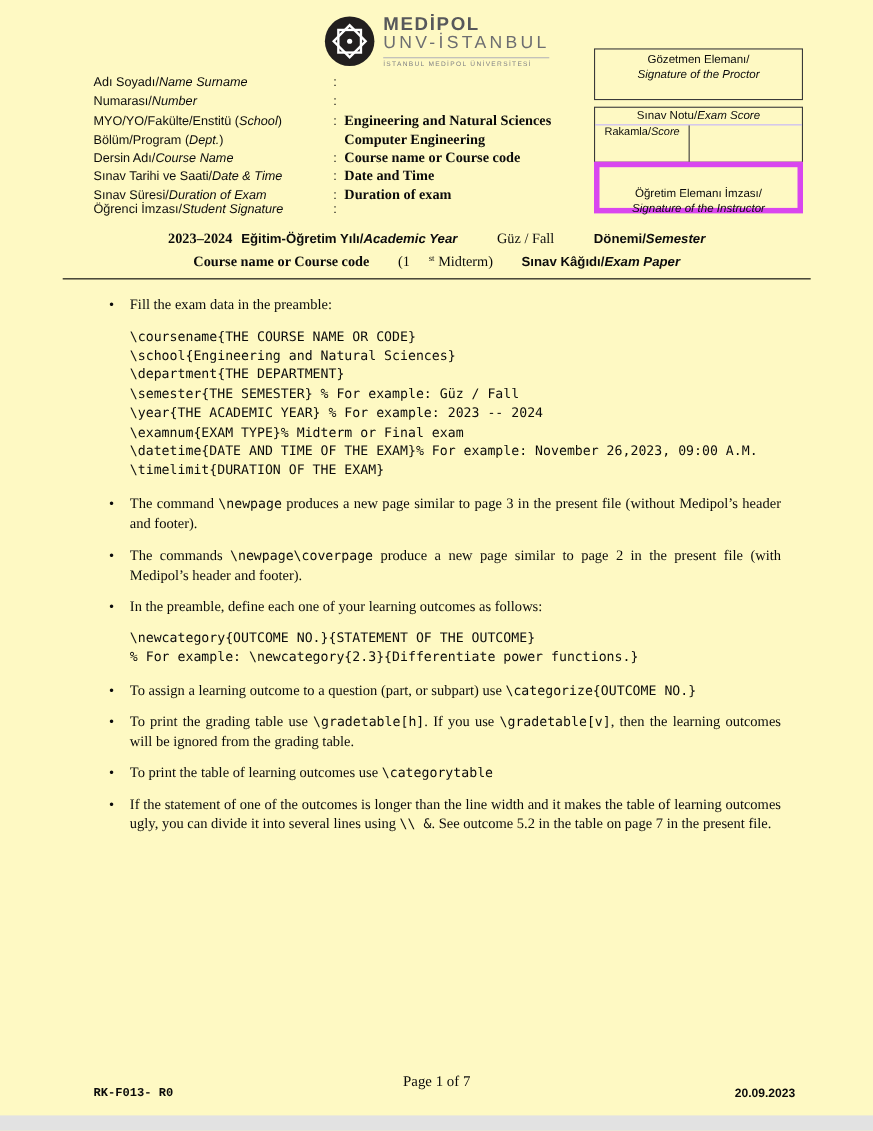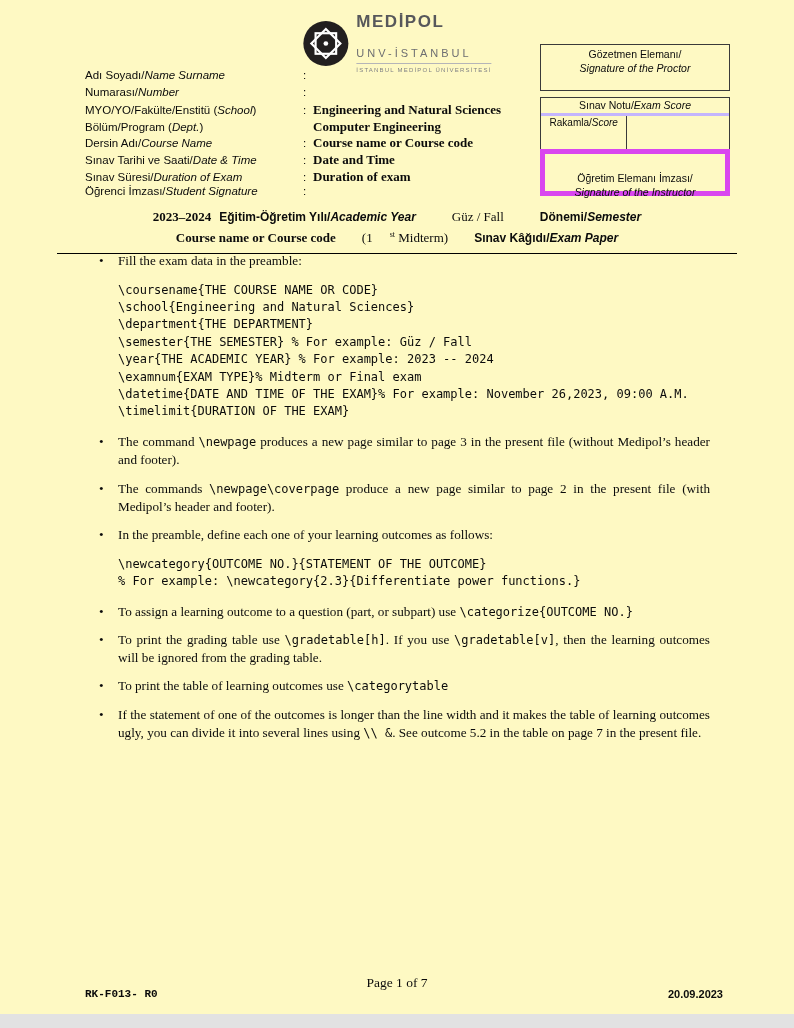--- a/index.html
+++ b/index.html
@@ -5,36 +5,36 @@
   * { margin:0; padding:0; box-sizing:border-box; }
   html,body { width:794px; }
   body { background:#e2e2e2; font-family:"Liberation Serif", serif; color:#0b0b0b; }
   .page { position:relative; width:794px; height:1014px; background:#fef9c3; overflow:hidden; }
 
   
   .logo { position:absolute; top:13px; left:50%; transform:translateX(-50%); display:flex; align-items:center; gap:7px; }
   .logo svg { width:47px; height:47px; display:block; }
   .logo-text { font-family:"Liberation Sans", sans-serif; }
   .logo-brand { font-weight:700; font-size:17px; letter-spacing:1.5px; color:#57585b; line-height:1; }
-  .logo-sub { font-size:11px; letter-spacing:3px; color:#6d6e71; margin-top:18px; line-height:1; }
+  .logo-sub { font-size:16px; letter-spacing:3px; color:#6d6e71; margin-top:2px; line-height:1; }
   .logo-small { font-size:6px; letter-spacing:1.2px; color:#808285; margin-top:4px; line-height:1; border-top:0.5px solid #b5b5b8; padding-top:3px; }
 
   
   .form { position:absolute; left:85px; top:69px; width:452px; font-family:"Liberation Sans", sans-serif; font-size:11.5px; color:#0b0b0b; }
   .form-row { display:flex; height:16.6px; align-items:baseline; }
   .f-label { flex:0 0 218px; white-space:nowrap; }
   .f-label i { font-style:italic; }
   .f-colon { flex:0 0 10px; }
   .f-value { font-family:"Liberation Serif", serif; font-weight:700; font-size:13px; white-space:nowrap; }
 
   
   .panel { position:absolute; left:540px; top:44px; width:190px; font-family:"Liberation Sans", sans-serif; font-size:10.5px; text-align:center; color:#0b0b0b; }
   .pbox { border:1px solid #3a3a3a; height:47px; padding-top:3px; line-height:1.3; }
   .sbox { border:1px solid #3a3a3a; margin-top:6px; }
-  .shead { border-bottom:3px solid #c4b5fd; padding:1px 0 2px; }
+  .shead { border-bottom:1px solid #c4b5fd; padding:1px 0 2px; }
   .scells { display:flex; }
   .scell { flex:1 1 auto; }
   .scell.left { flex:0 0 46%; border-right:1px solid #3a3a3a; }
   .scell-label { padding-top:1px; font-size:10px; }
   .scell-empty { height:21px; }
   .ibox { border:5px solid #d946ef; margin-top:-1px; height:47px; padding-top:18px; line-height:1.3; }
 
   
   .title1 { position:absolute; top:209px; left:0; right:0; text-align:center; font-size:13px; white-space:nowrap; }
   .title2 { position:absolute; top:230px; left:0; right:0; text-align:center; font-size:13px; white-space:nowrap; }
@@ -42,21 +42,21 @@
   .sansb { font-family:"Liberation Sans", sans-serif; font-weight:700; font-size:12px; }
   .gap-sm { margin-left:8px; }
   .gap-md { margin-left:26px; }
   .gap-lg { margin-left:36px; }
   sup { font-size:0.62em; vertical-align:super; line-height:0;margin-left:17px; }
 
   
   .rule { position:absolute; top:253px; left:57px; right:57px; border-top:1.3px solid #000; }
 
   
-  .body { position:absolute; top:252px; left:85px; right:84px; font-size:13.2px; line-height:18.6px; text-align:justify; }
+  .body { position:absolute; top:268px; left:85px; right:84px; font-size:13.2px; line-height:18.6px; text-align:justify; }
   .bullet { position:relative; padding-left:33px; margin-bottom:9.5px; }
   .bullet::before { content:"\2022"; position:absolute; left:14px; top:0; }
   .mono { font-family:"DejaVu Sans Mono", monospace; font-size:12px; }
   .code { font-family:"DejaVu Sans Mono", monospace; font-size:12px; line-height:17.4px; margin:11px 0 12px; text-align:left; white-space:pre; }
 
   
   .footer-center { position:absolute; top:975px; left:0; right:0; text-align:center; font-size:13.5px; }
   .footer-left  { position:absolute; top:988px; left:85px;  font-family:Liberation Mono, monospace; font-weight:700; font-size:11px; }
   .footer-right { position:absolute; top:988px; right:71px; font-family:"Liberation Sans", sans-serif; font-weight:700; font-size:11px; }
 </style>

